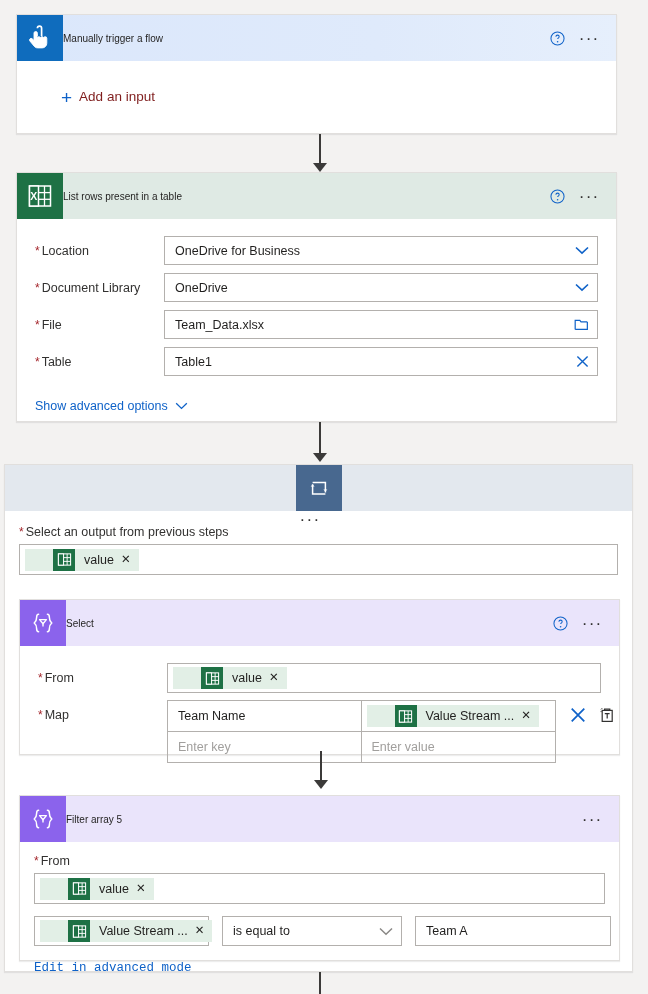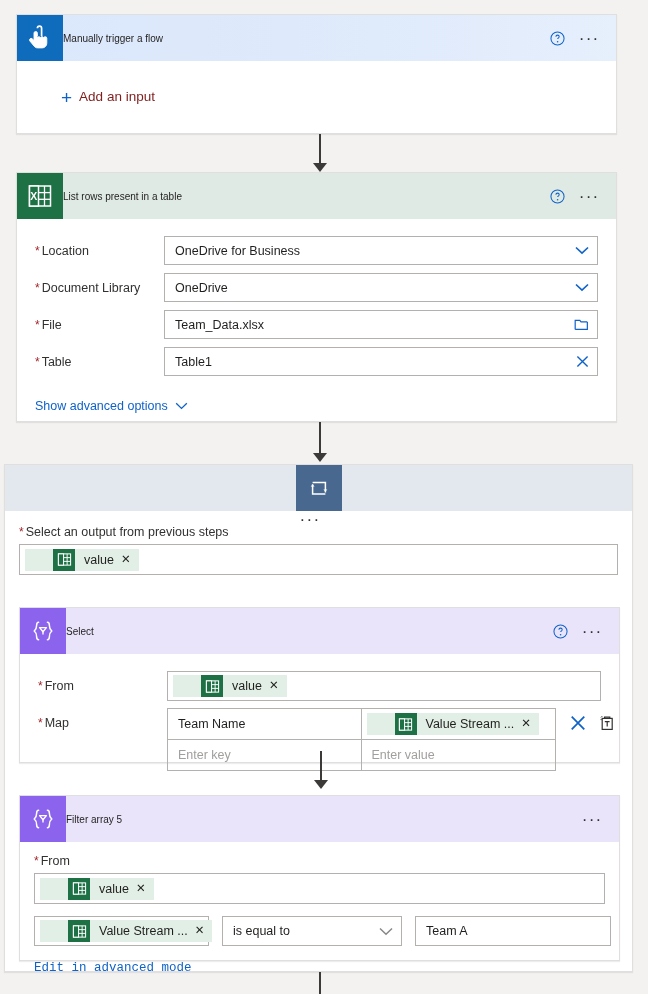--- a/index.html
+++ b/index.html
@@ -309,21 +309,21 @@
               <line x1="7" y1="6" x2="14.5" y2="6" stroke="#ffffff" stroke-width="1"></line>
               <line x1="7" y1="10" x2="14.5" y2="10" stroke="#ffffff" stroke-width="1"></line>
               <line x1="10.8" y1="2" x2="10.8" y2="14" stroke="#ffffff" stroke-width="1"></line>
             </svg>
           </span>
           <span class="tk-text">value</span>
           <span class="tk-x">✕</span>
         </span>
       </div>
 
-      <div class="card" style="position:relative;left:0;top:12px;margin-top:20px;width:601px;height:156px;">
+      <div class="card" style="position:relative;left:0;top:4px;margin-top:20px;width:601px;height:156px;">
         <div class="card-head head-purple">
           <div class="icon-tile tile-purple">
             <svg width="26" height="24" viewBox="0 0 26 24" aria-hidden="true">
               <path d="M8.6 3.2C6.9 3.2 6.6 4.3 6.6 6.4c0 2.6-.6 4.2-2.3 5.6 1.7 1.4 2.3 3 2.3 5.6 0 2.1.3 3.2 2 3.2" fill="none" stroke="#ffffff" stroke-width="1.5" stroke-linecap="round"></path>
               <path d="M17.4 3.2c1.7 0 2 1.1 2 3.2 0 2.6.6 4.2 2.3 5.6-1.7 1.4-2.3 3-2.3 5.6 0 2.1-.3 3.2-2 3.2" fill="none" stroke="#ffffff" stroke-width="1.5" stroke-linecap="round"></path>
               <path d="M9.6 8.6h6.8l-3.4 4.1z" fill="none" stroke="#ffffff" stroke-width="1.4" stroke-linejoin="round"></path>
               <line x1="13" y1="12.7" x2="13" y2="15.6" stroke="#ffffff" stroke-width="1.4"></line>
             </svg>
           </div>
           <div class="card-title">Select</div>

